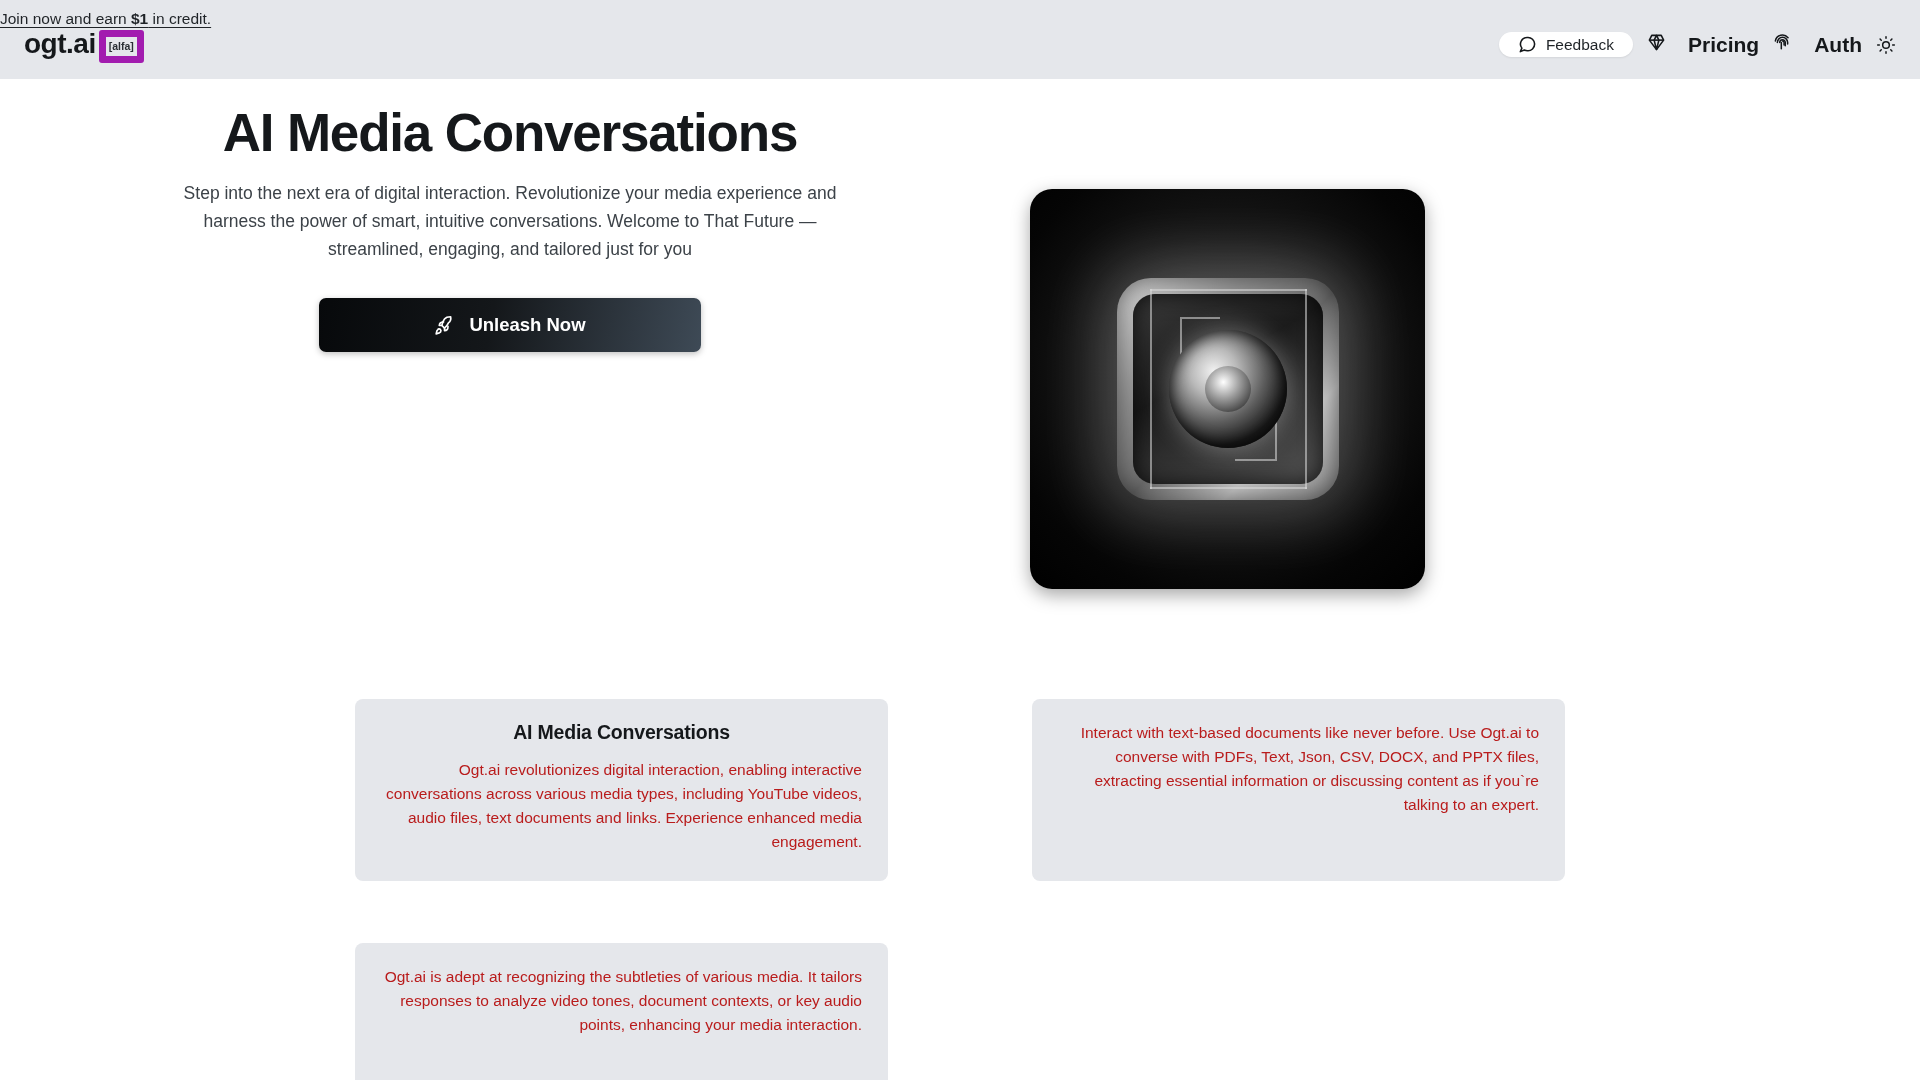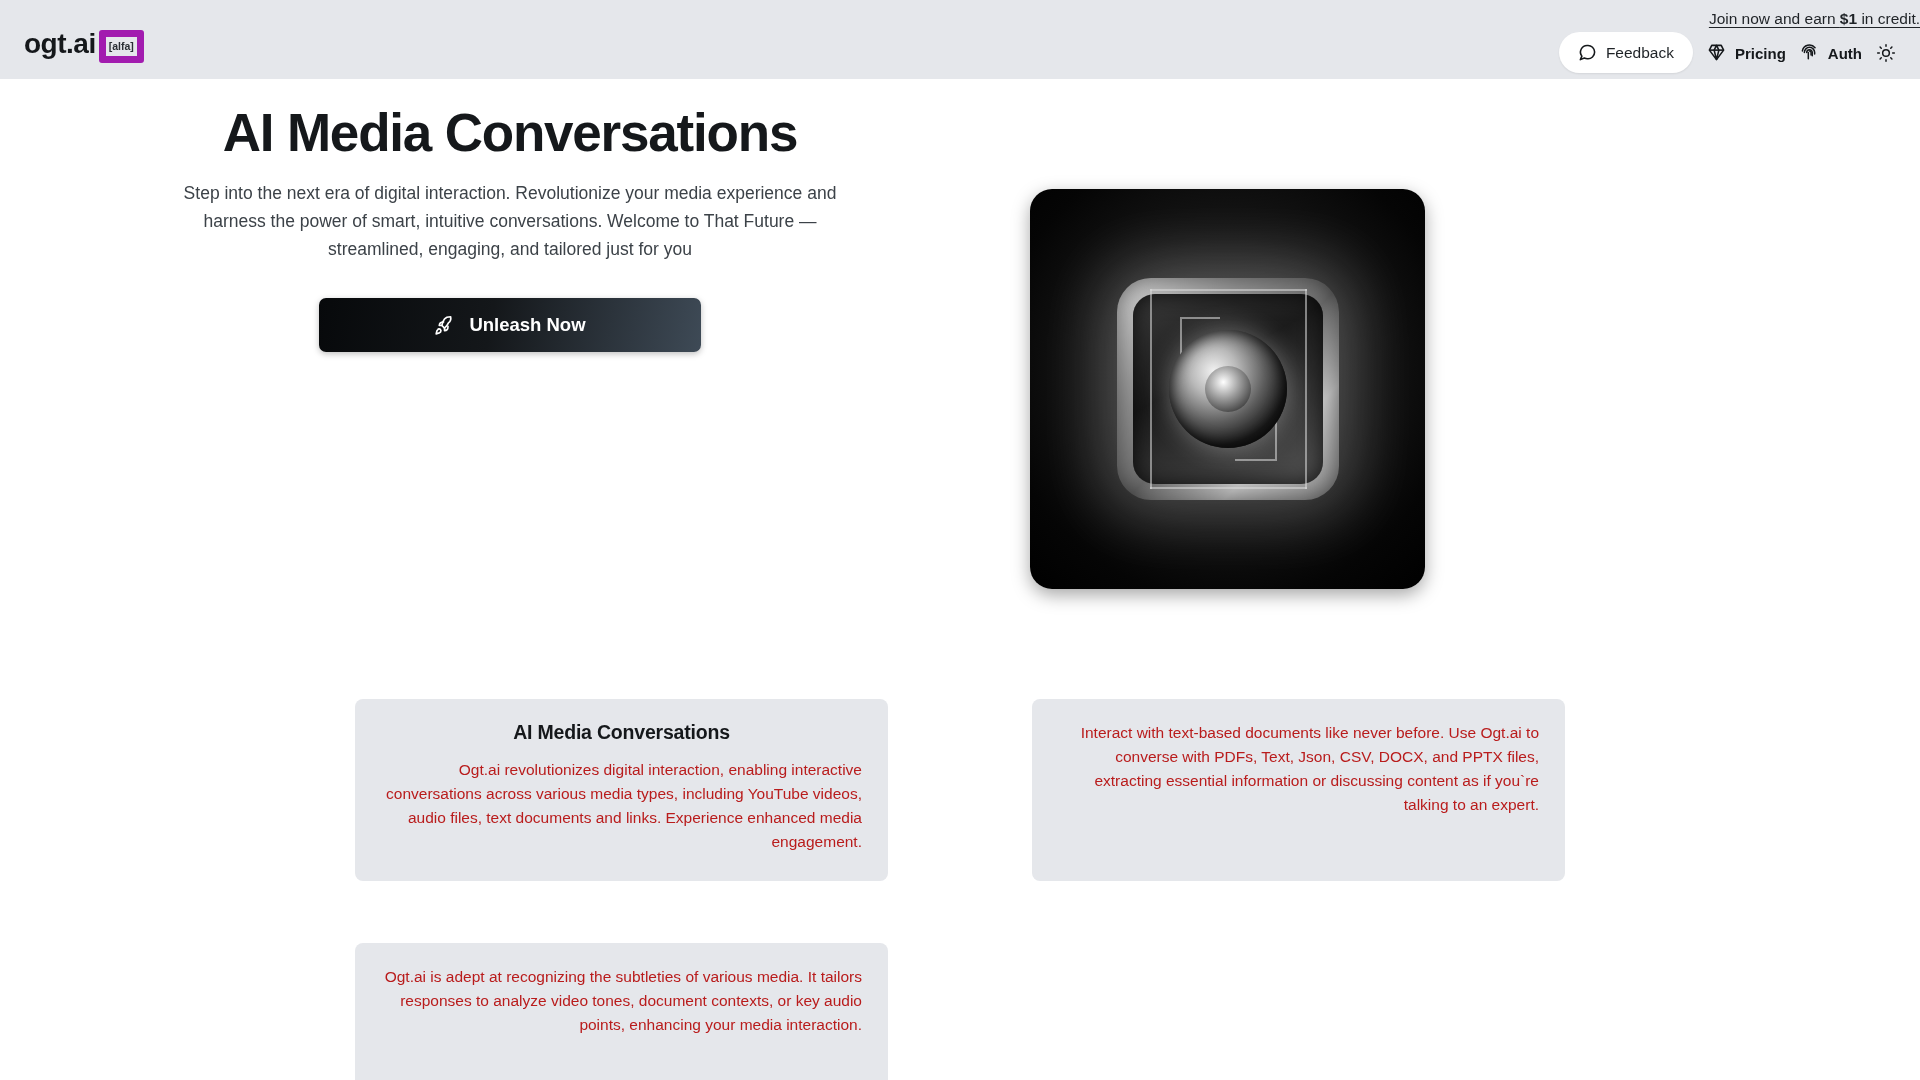--- a/index.html
+++ b/index.html
@@ -17,23 +17,23 @@
     position: relative;
     width: 100%;
     height: 79px;
     background: #e5e7eb;
     display: flex;
     align-items: flex-start;
     justify-content: space-between;
   }
   .promo {
     position: absolute;
-    left: 16px; right: 0;
+    left: 0; right: 0;
     top: 10px;
-    text-align: right;
+    text-align: left;
     font-size: 15.5px;
     color: #1f2327;
     text-decoration: underline;
     text-underline-offset: 3px;
     cursor: pointer;
   }
   .promo b { font-weight: 700; }
 
   .brand {
     display: flex;
@@ -63,29 +63,29 @@
     align-items: center;
     gap: 14px;
     margin: 32px 24px 0 0;
   }
   .pill {
     display: flex;
     align-items: center;
     gap: 9px;
     background: #ffffff;
     border-radius: 999px;
-    padding: 11px 19px;
+    padding: 3px 19px;
     box-shadow: 0 1px 2px rgba(0,0,0,.08);
     cursor: pointer;
   }
   .nav-item {
     display: flex;
-    align-items: flex-end;
-    gap: 9px;
-    font-size: 15px;
+    align-items: flex-start;
+    gap: 22px;
+    font-size: 21px;
     font-weight: 700;
     color: #15181b;
     cursor: pointer;
   }
   .nav-item .lbl { font-weight: 700; }
   .pill .lbl { font-weight: 400; font-size: 15.5px; }
   .icon { display: inline-flex; align-items: center; justify-content: center; }
 
   
   .hero {

